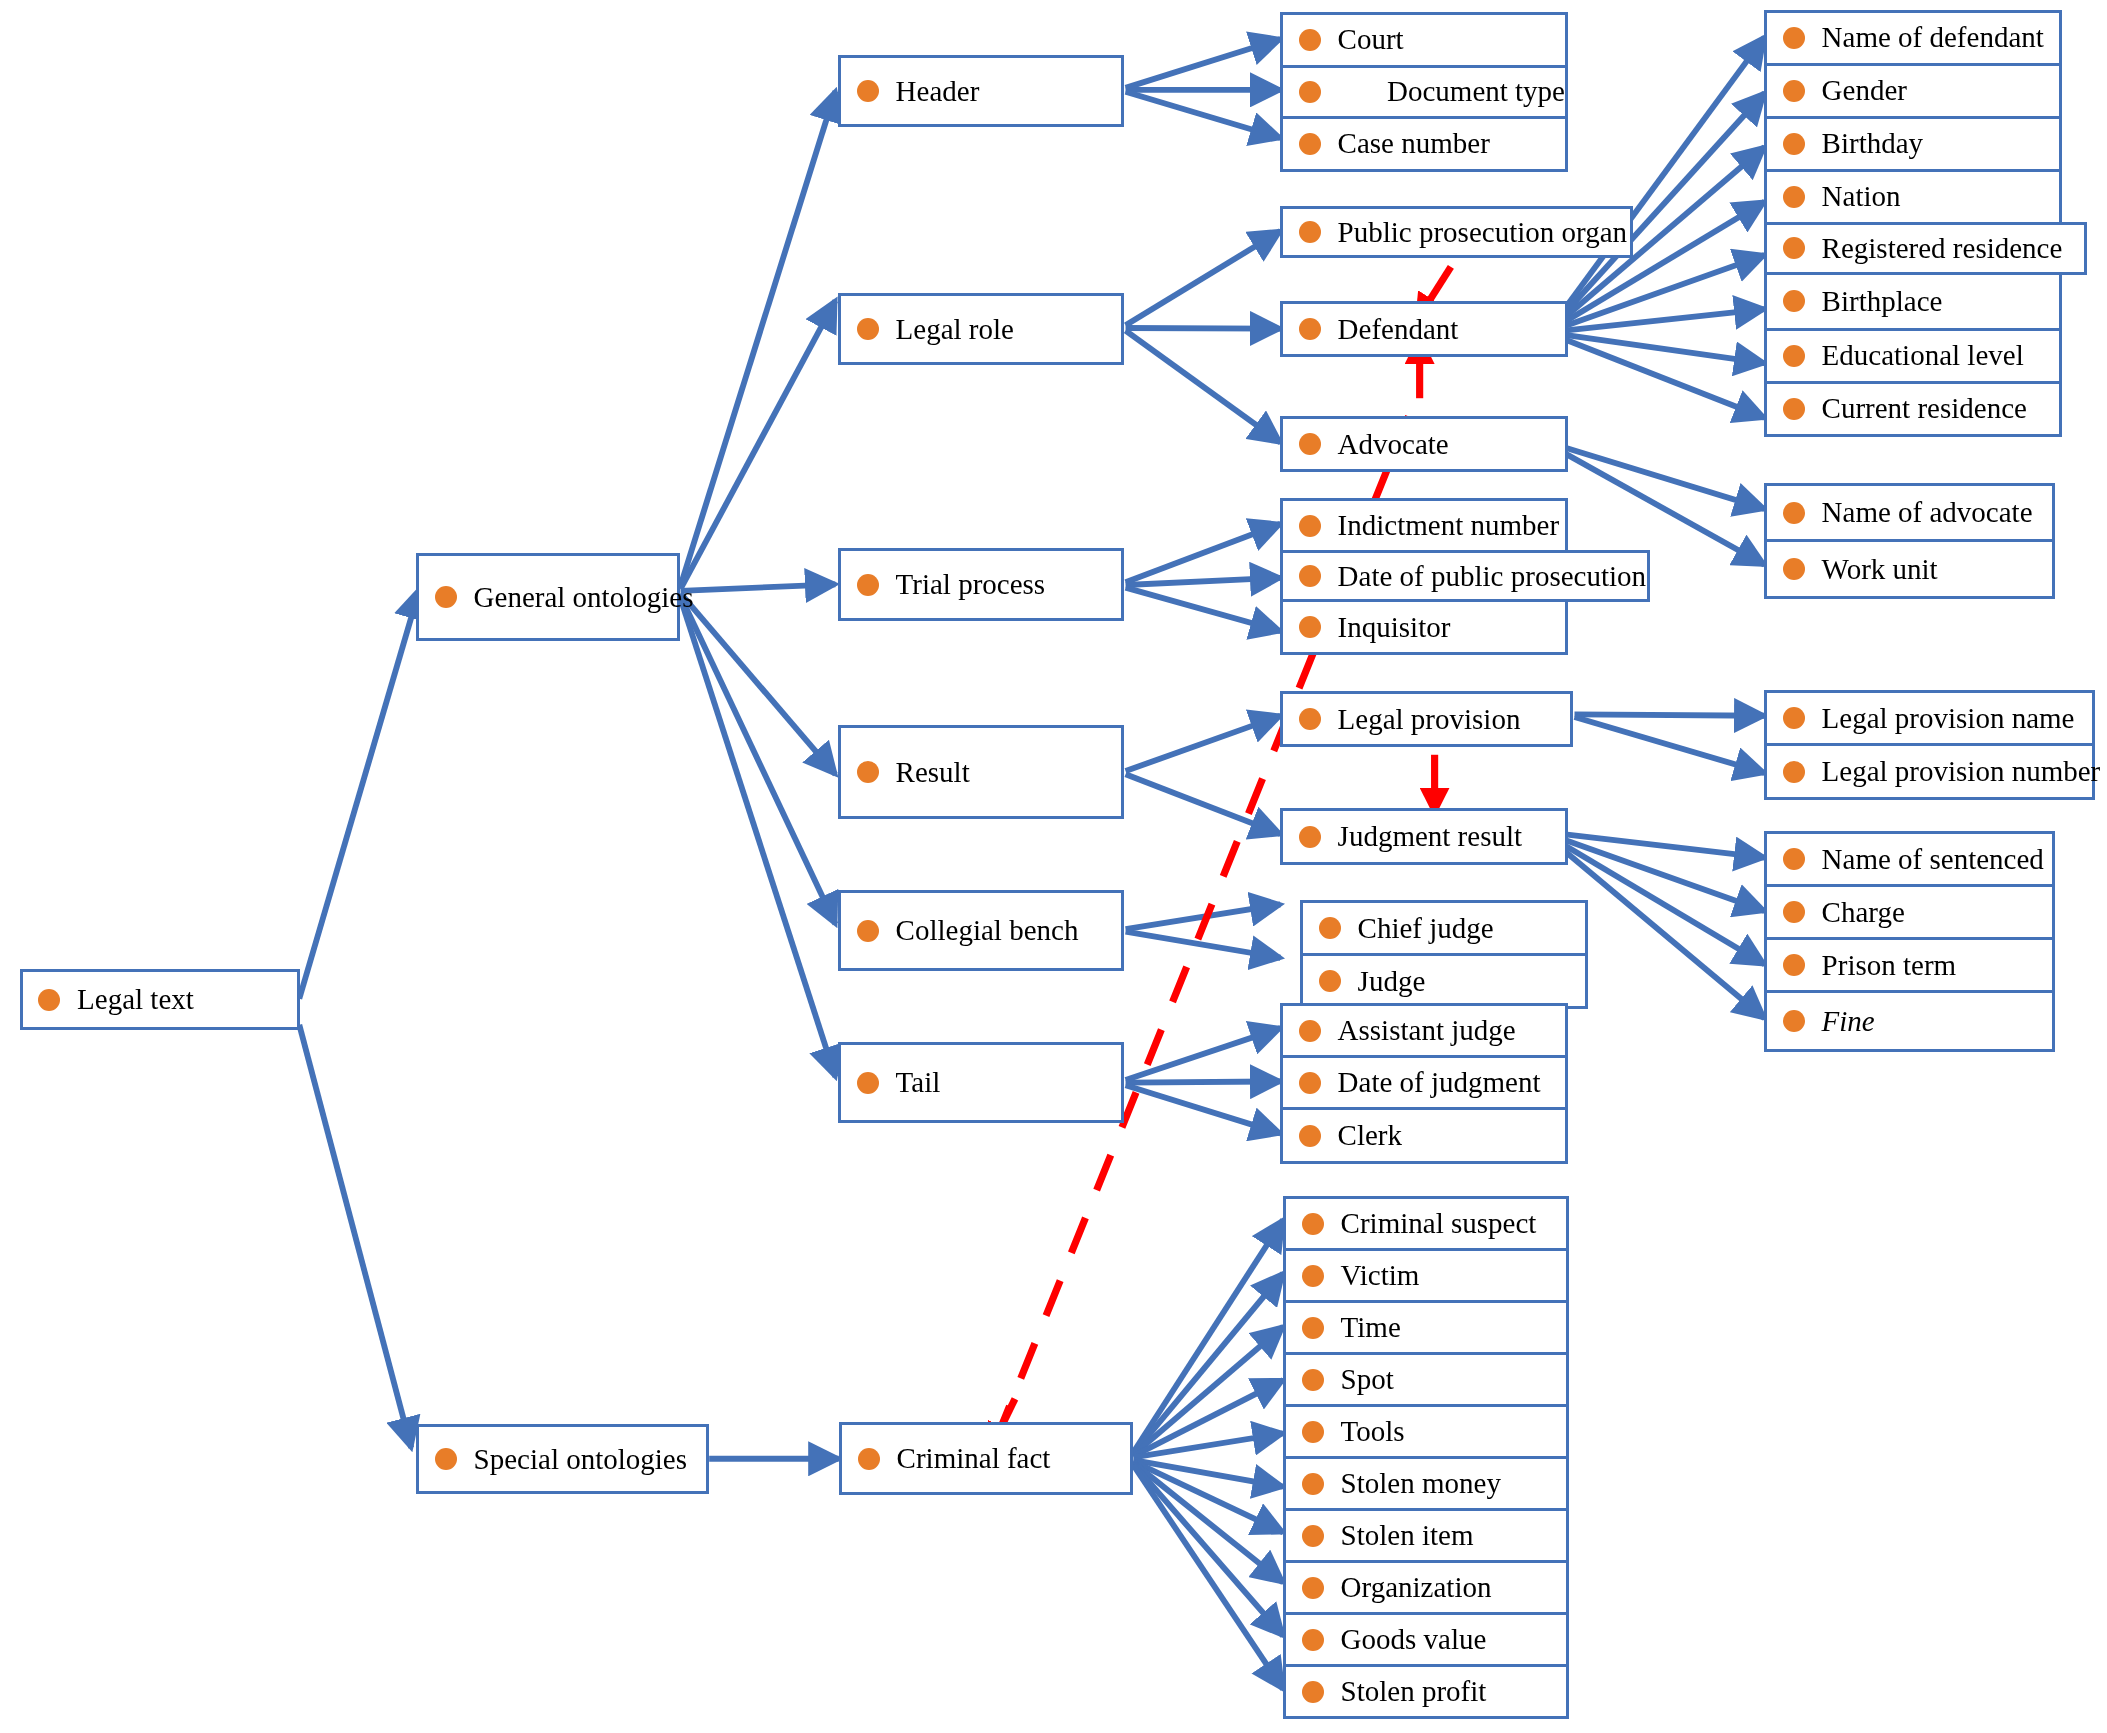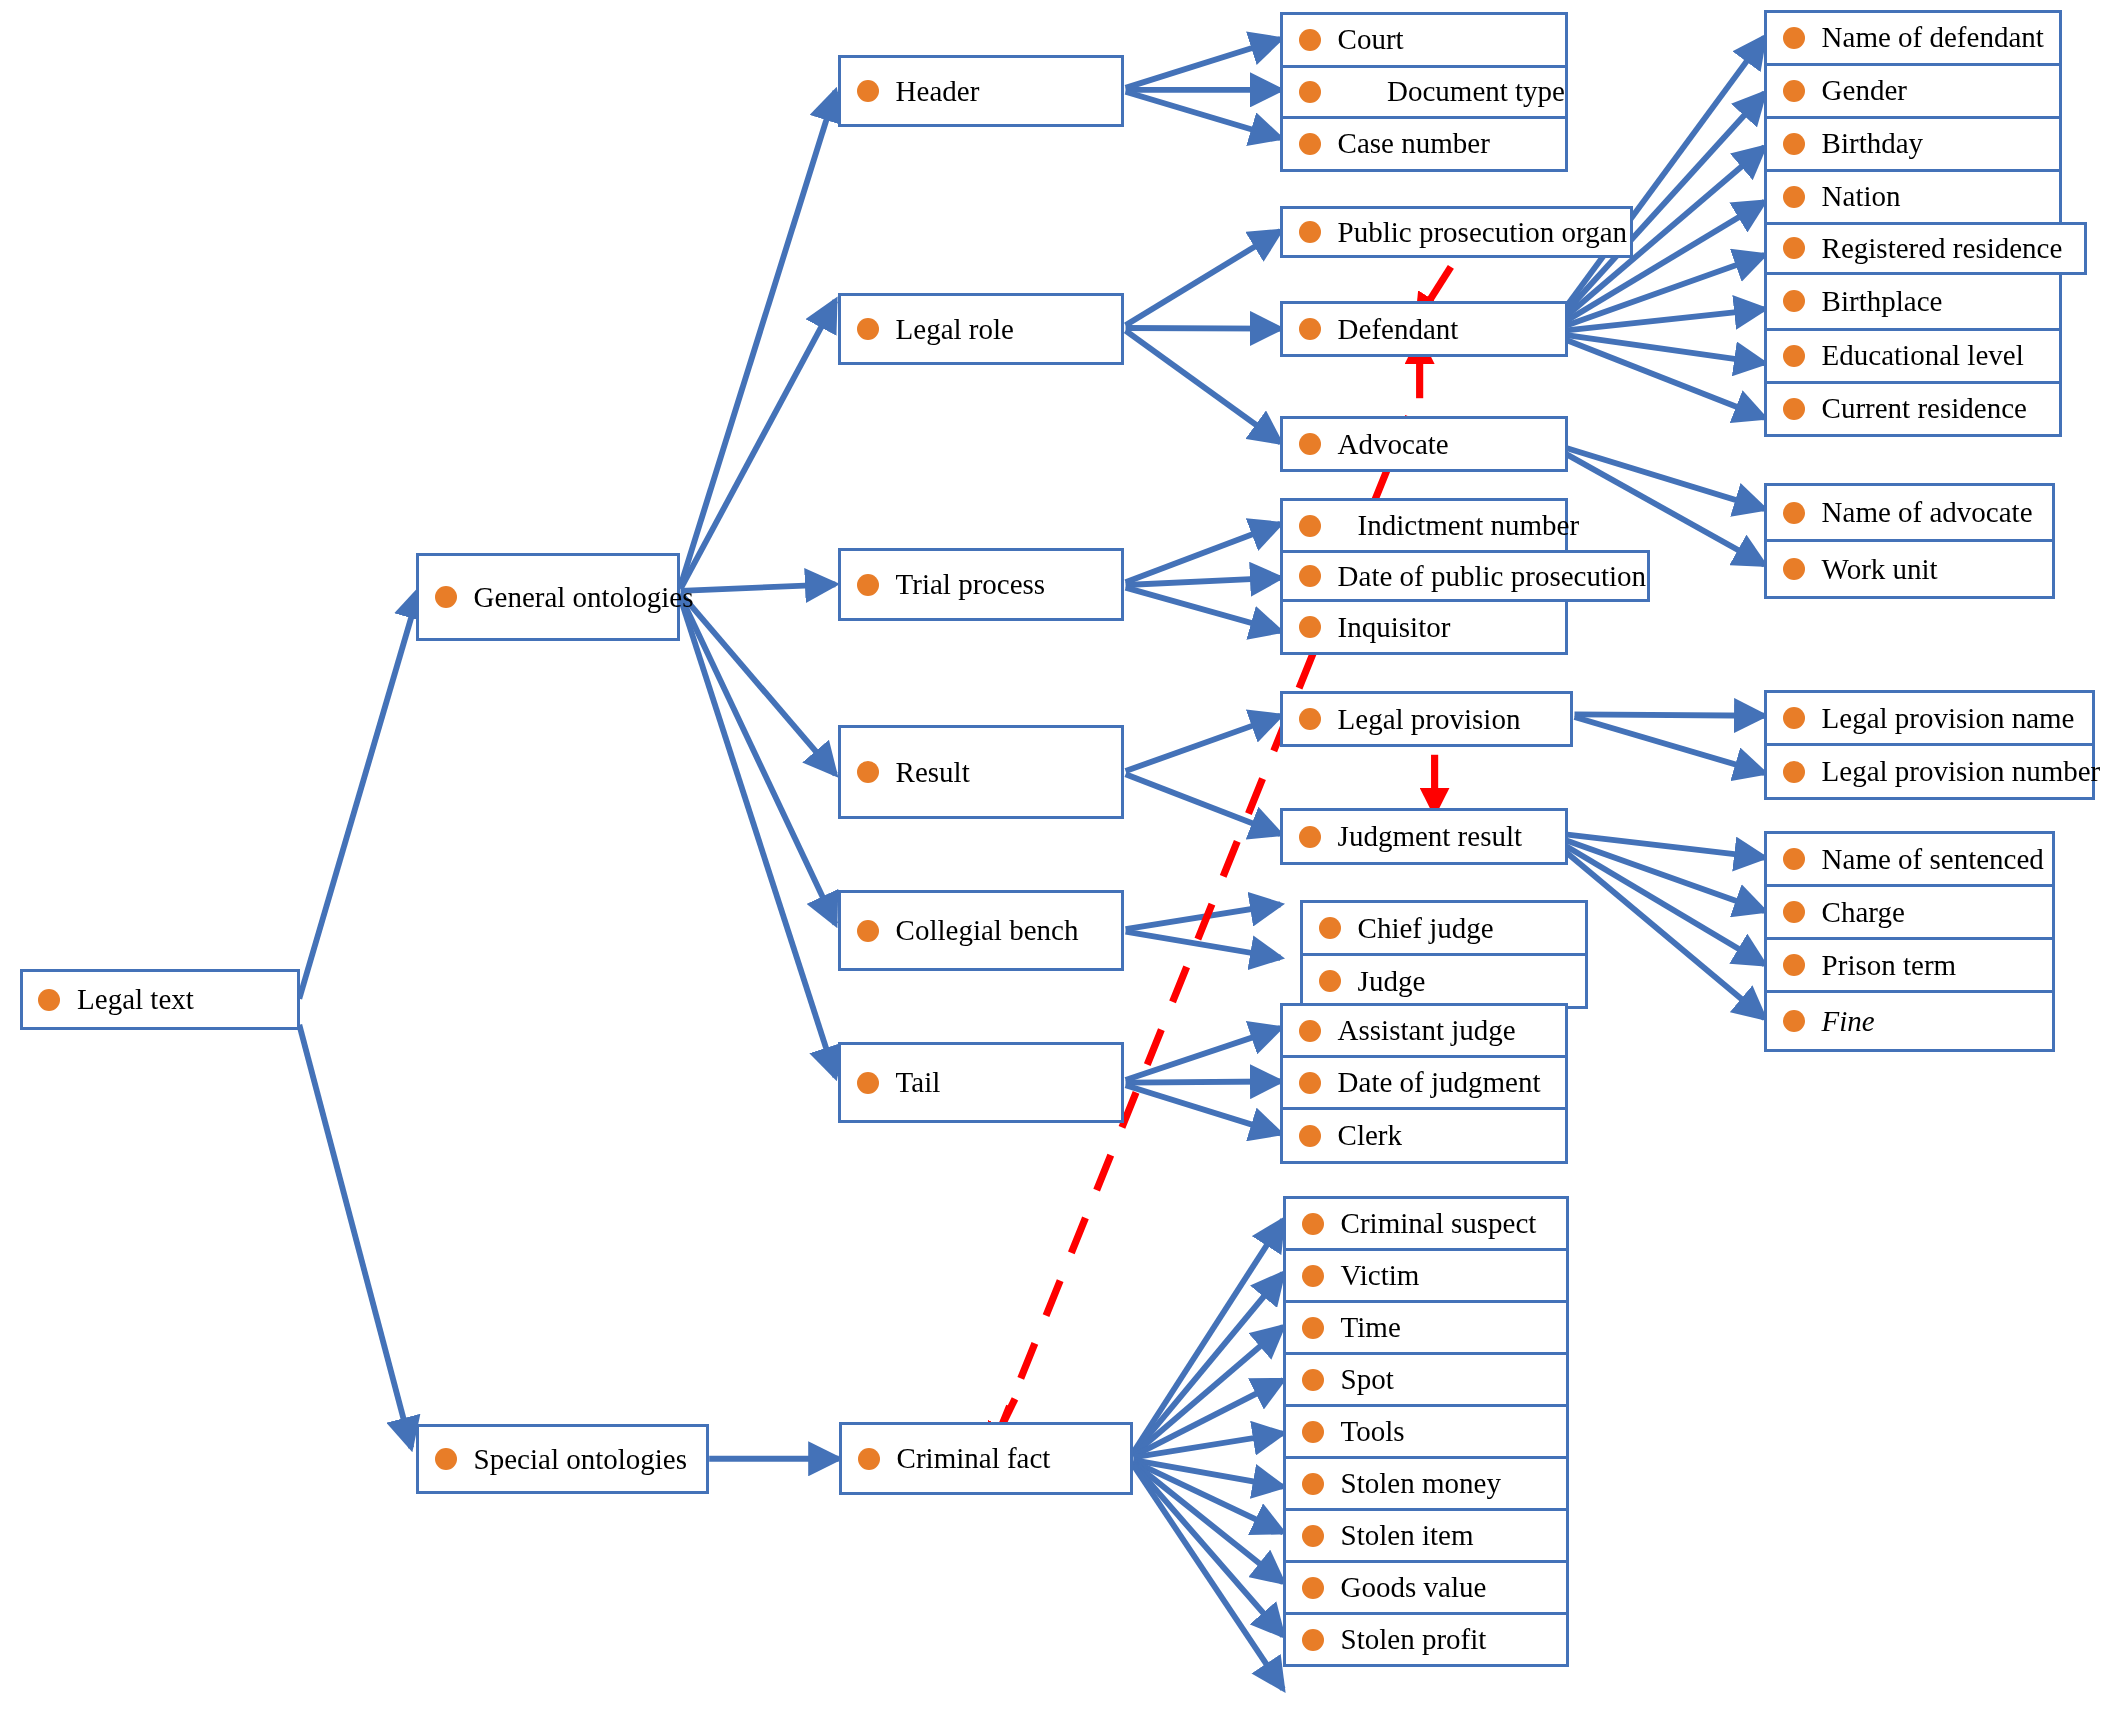--- a/index.html
+++ b/index.html
@@ -219,21 +219,21 @@
       <span class="dot"></span>
       <span class="lbl">Name of advocate</span>
     </div>
     <div class="node" style="height:60px;">
       <span class="dot"></span>
       <span class="lbl">Work unit</span>
     </div>
   </div>
 
   <div class="stack" style="left:1280px;top:498px;width:288px;">
-    <div class="node" style="height:52px;gap:20px;">
+    <div class="node" style="height:52px;">
       <span class="dot"></span>
       <span class="lbl">Indictment number</span>
     </div>
     <div class="node wide" style="height:52px;width:370px;border-bottom-width:3.3px;">
       <span class="dot"></span>
       <span class="lbl">Date of public prosecution</span>
     </div>
     <div class="node" style="height:53px;border-top-width:0;">
       <span class="dot"></span>
       <span class="lbl">Inquisitor</span>
@@ -329,20 +329,24 @@
     <div class="node" style="height:52px;">
       <span class="dot"></span>
       <span class="lbl">Stolen money</span>
     </div>
     <div class="node" style="height:52px;">
       <span class="dot"></span>
       <span class="lbl">Stolen item</span>
     </div>
     <div class="node" style="height:52px;">
       <span class="dot"></span>
+      <span class="lbl">Organization</span>
+    </div>
+    <div class="node" style="height:52px;">
+      <span class="dot"></span>
       <span class="lbl">Goods value</span>
     </div>
     <div class="node" style="height:55px;">
       <span class="dot"></span>
       <span class="lbl">Stolen profit</span>
     </div>
   </div>
 
 </div>
 

